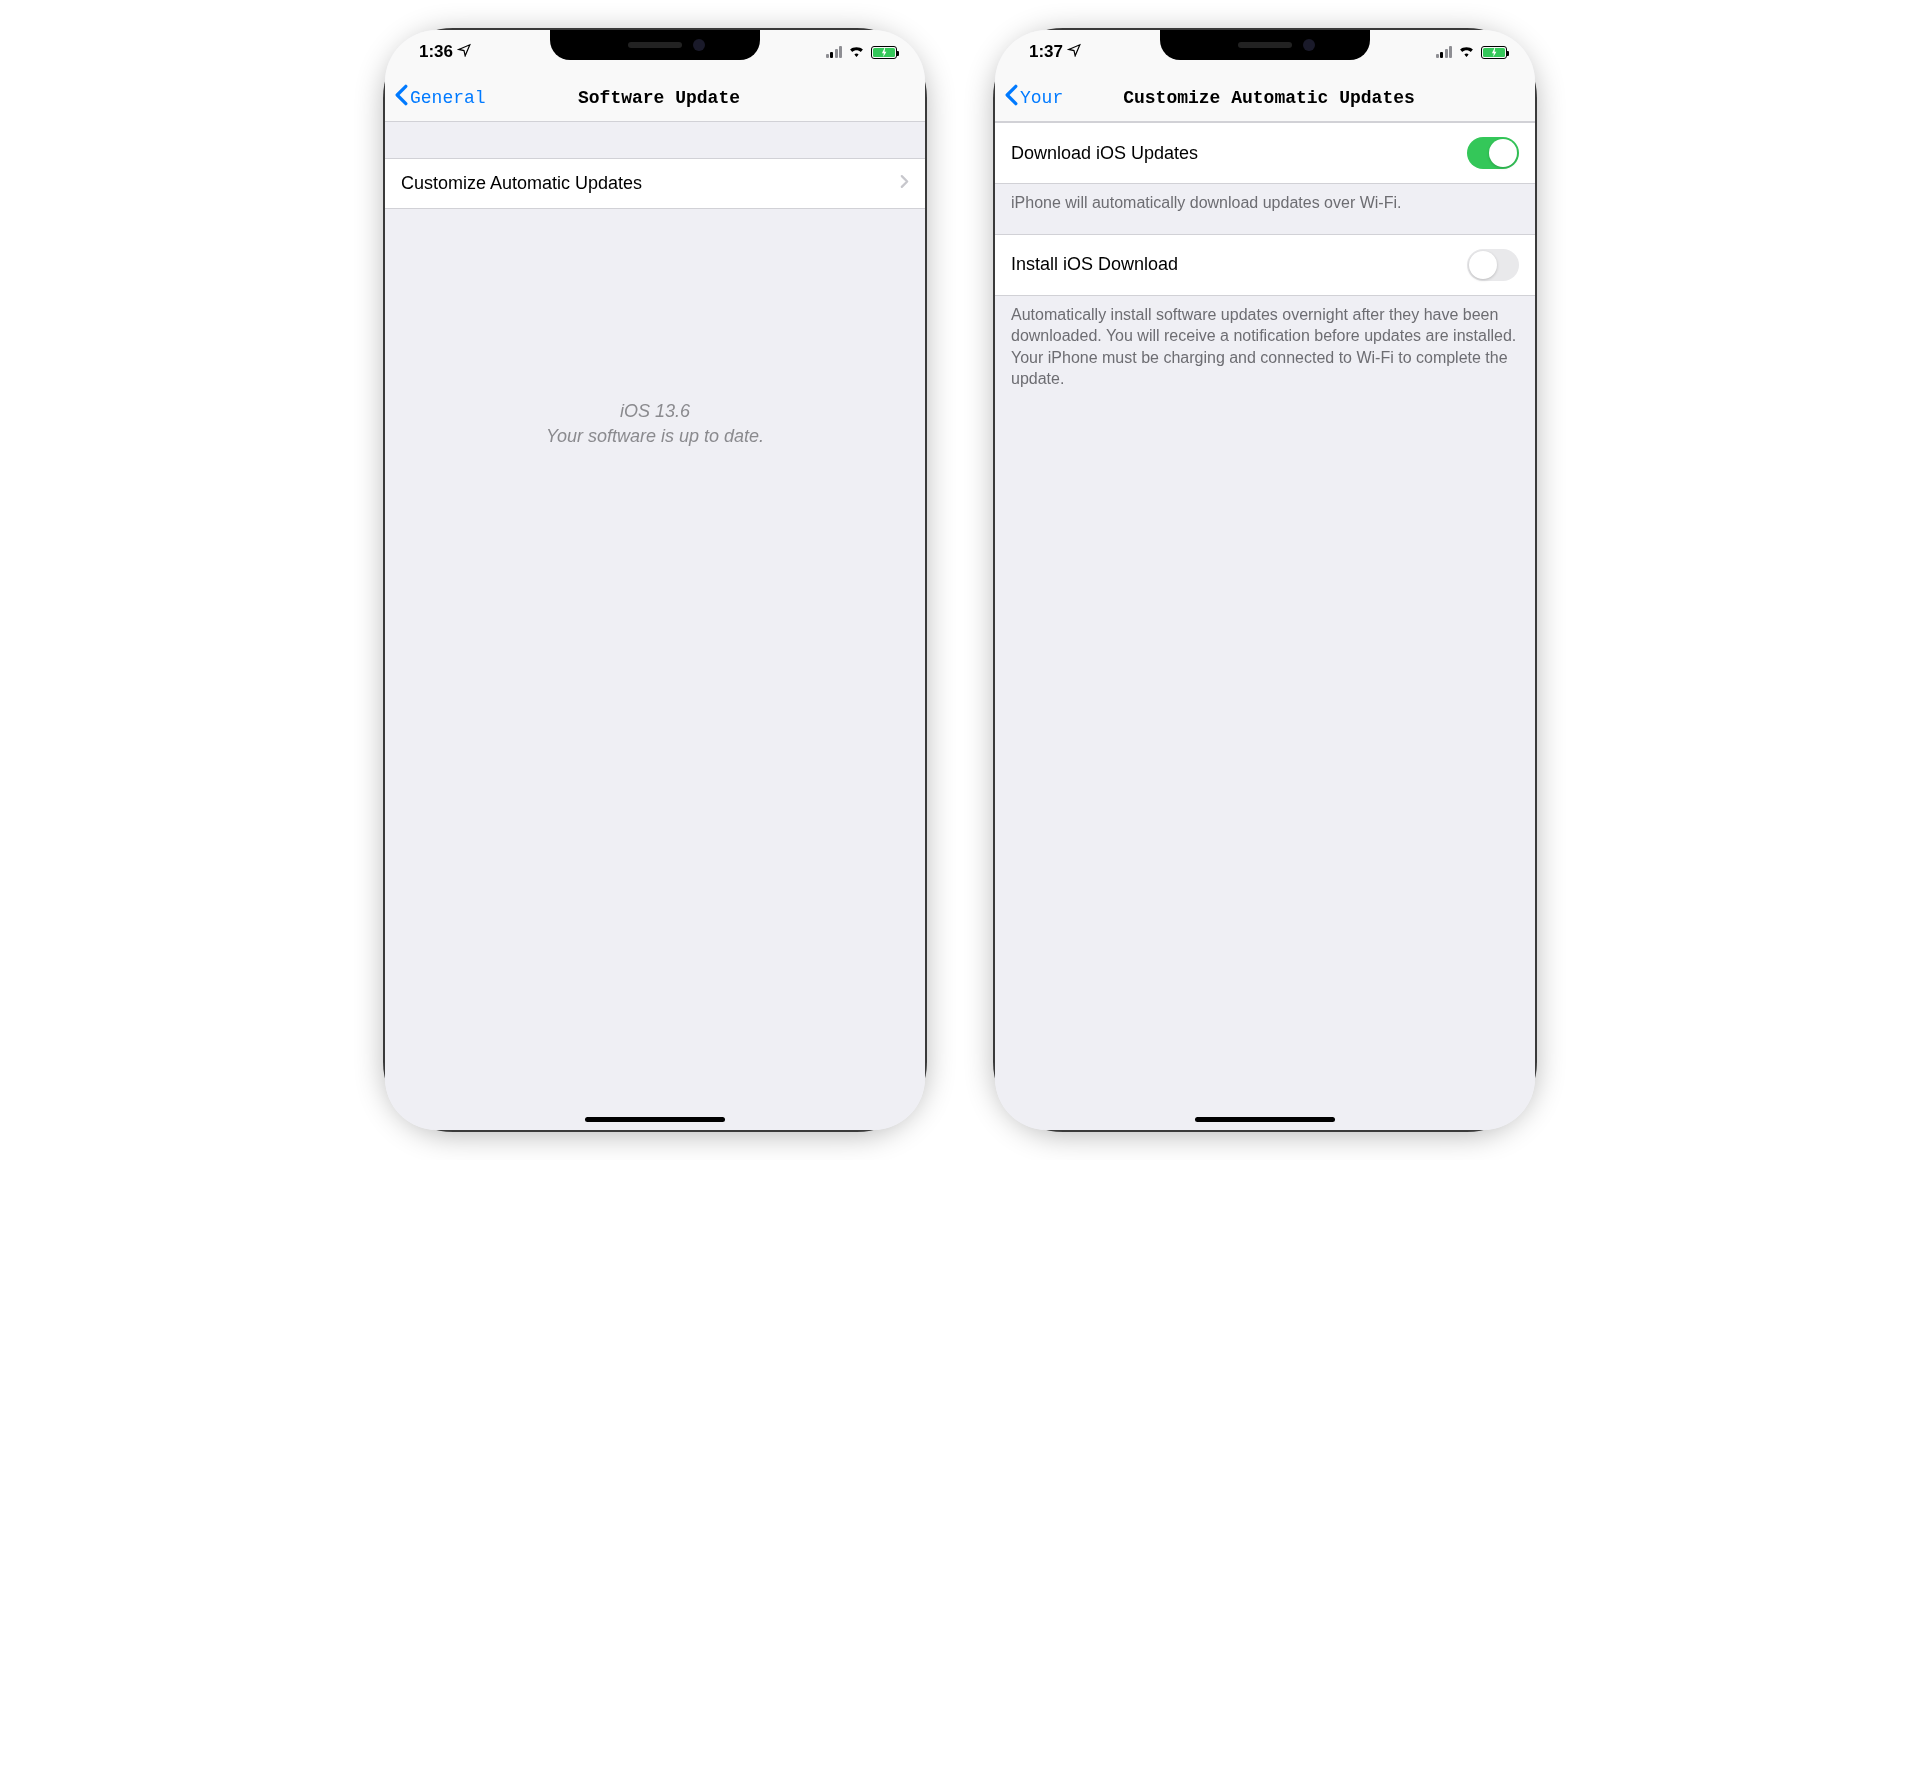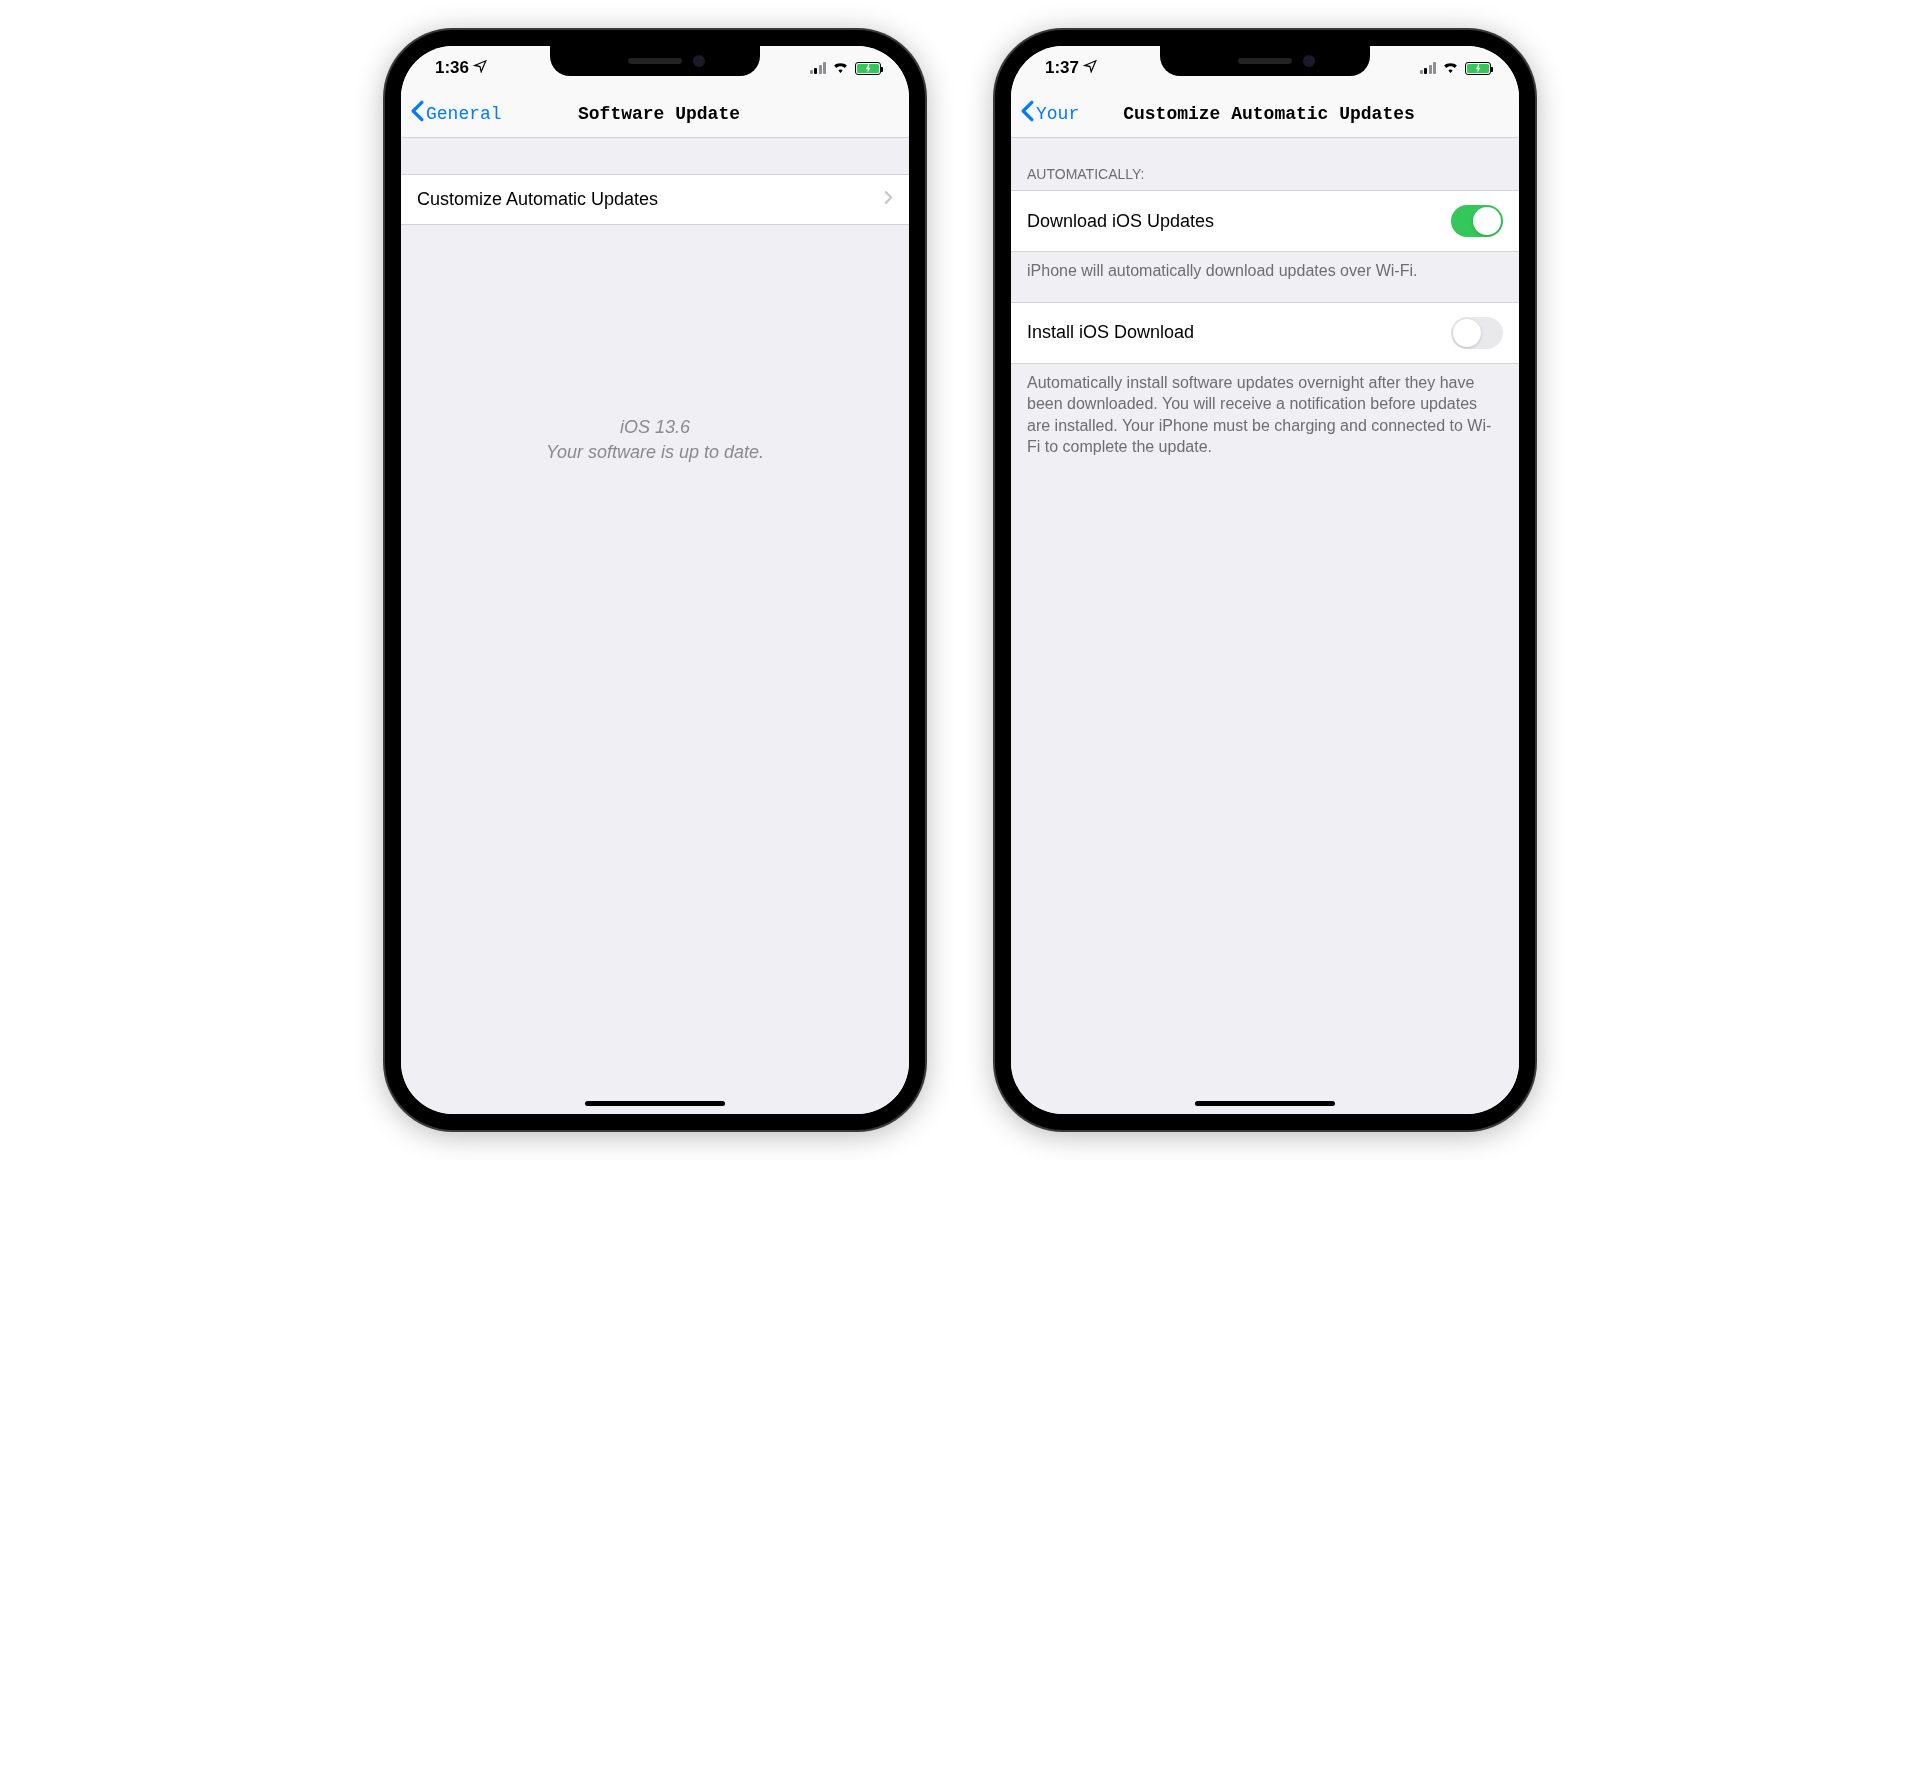--- a/index.html
+++ b/index.html
@@ -9,21 +9,20 @@
     display: flex;
     justify-content: center;
     gap: 70px;
     padding: 30px;
   }
   .phone {
     width: 540px;
     height: 1100px;
     background: #000;
     border-radius: 68px;
-    padding: 16px;
     position: relative;
     box-shadow: 0 0 0 2px #3a3a3a, 0 4px 30px rgba(0,0,0,0.3);
   }
   .phone::before, .phone::after {
     content: "";
     position: absolute;
     background: #2a2a2a;
     border-radius: 3px;
   }
   .screen {
@@ -328,21 +327,20 @@
           <svg width="13" height="22" viewBox="0 0 12 20" fill="none" stroke="#007aff" stroke-width="3" stroke-linecap="round" stroke-linejoin="round">
               <polyline points="10,2 2,10 10,18"></polyline>
             </svg>
         </span>
         <span>Your</span>
       </div>
       <div class="nav-title">Customize Automatic Updates</div>
     </div>
 
     <div class="content">
-      <div class="section-header">Automatically:</div>
 
       <div class="cell">
         <span>Download iOS Updates</span>
         <span class="toggle on">
             <span class="toggle-knob"></span>
           </span>
       </div>
       <div class="section-footer">iPhone will automatically download updates over Wi-Fi.</div>
 
       <div class="cell">

